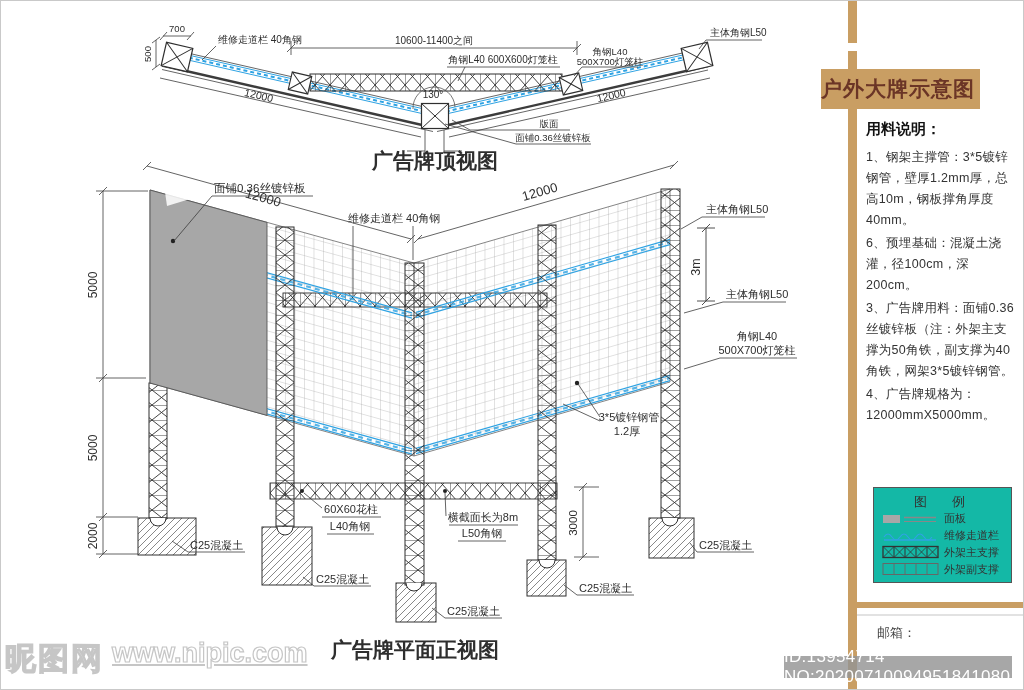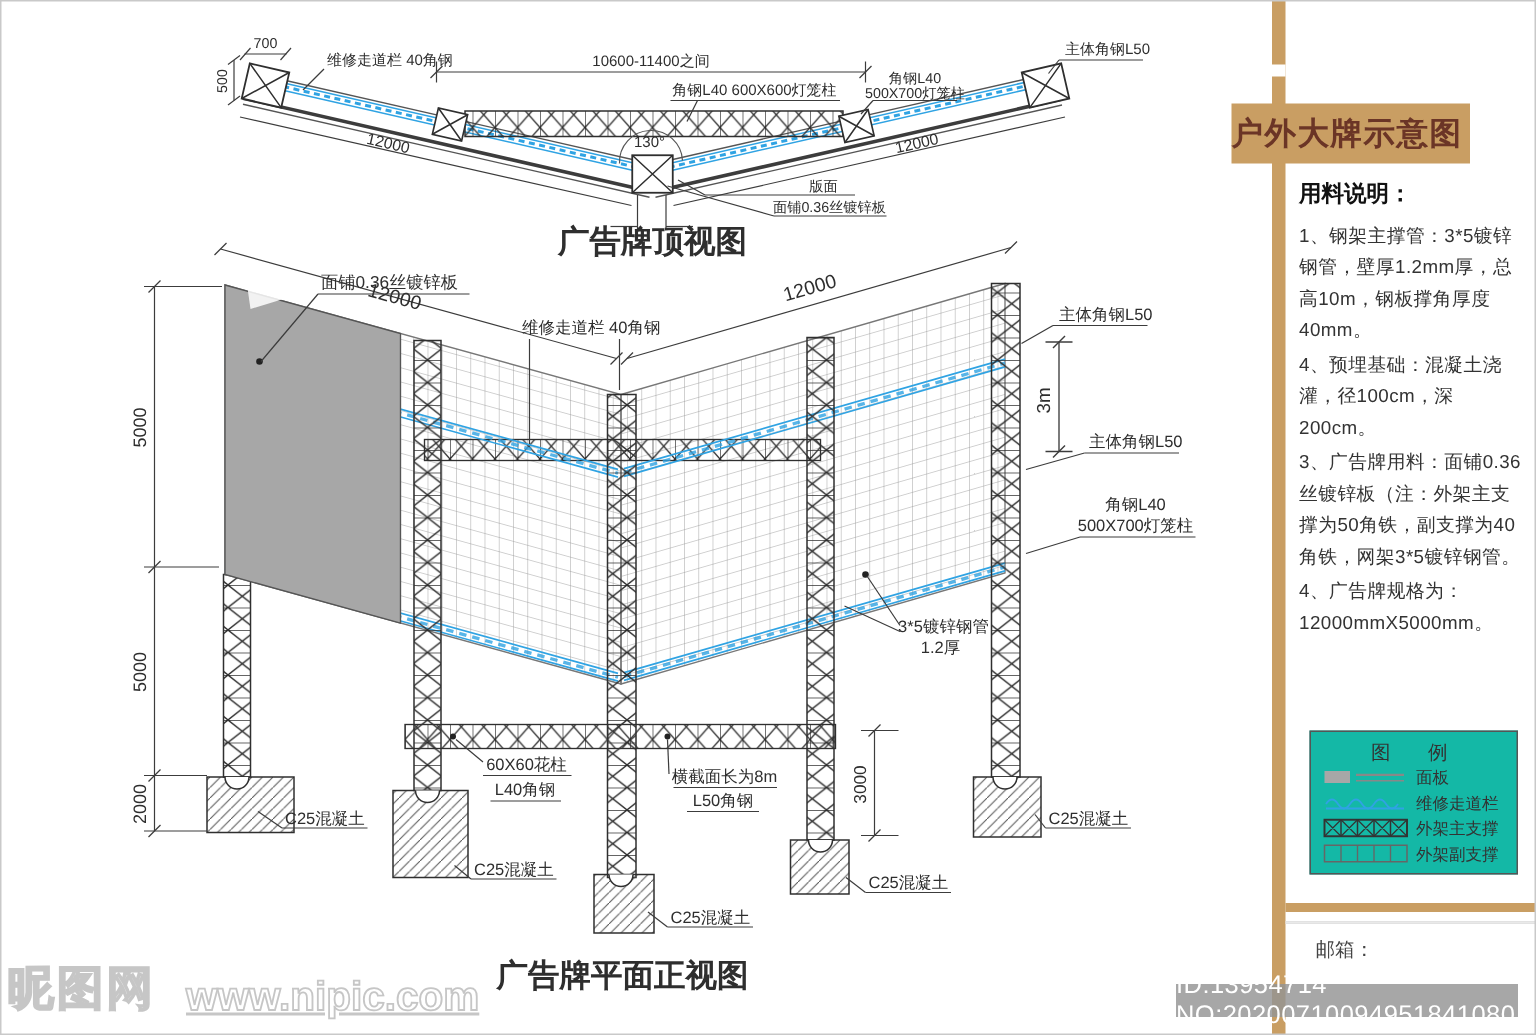--- a/index.html
+++ b/index.html
@@ -21,21 +21,21 @@
   .legend-row{display:flex;height:17px;padding:0 4px 0 8px;}
   .legend-row .sym{width:62px;flex:none;}
   .legend-row .lab{font-size:11px;color:#333;white-space:nowrap;}
   .tan-bar2{position:absolute;left:857px;top:602px;width:167px;height:6px;background:#c99e63;}
   .contact{position:absolute;left:857px;top:614px;width:167px;font-size:13px;color:#444;}
   .contact .row{padding:8px 0 4px 20px;}
   .contact .sep{border-top:1px solid #e2e2e2;}
   .id-bar{position:absolute;left:784px;top:656px;width:228px;height:22px;background:rgba(148,148,148,.82);
           color:#fff;font-size:17px;display:flex;align-items:center;justify-content:center;z-index:60;
           letter-spacing:.3px;}
-  .watermark{position:absolute;left:5px;top:638px;display:flex;align-items:flex-end;gap:20px;z-index:55;}
+  .watermark{position:absolute;left:5px;top:638px;display:flex;align-items:flex-start;gap:8px;z-index:55;}
   .wm-cn{font-size:31px;font-weight:bold;color:#fff;-webkit-text-stroke:1.3px #c6c6c6;letter-spacing:2px;}
   .wm-url{font-size:27px;font-weight:bold;color:#fff;text-decoration:underline;-webkit-text-stroke:1.2px #c6c6c6;}
 </style>
 </head>
 <body>
 
 <div class="frame"></div>
 
 <svg width="845" height="690" viewBox="0 0 845 690" style="position:absolute;left:0;top:0;">
   <defs>
@@ -329,21 +329,21 @@
 <div class="tan-strip"></div>
 <div class="tan-strip-gap"></div>
 
 <div class="banner">
   <span>户外大牌示意图</span>
 </div>
 
 <div class="materials">
   <div class="materials-heading">用料说明：</div>
   <p>1、钢架主撑管：3*5镀锌钢管，壁厚1.2mm厚，总高10m，钢板撑角厚度40mm。</p>
-  <p>4、预埋基础：混凝土浇灌，径100cm，深200cm。</p>
+  <p>6、预埋基础：混凝土浇灌，径100cm，深200cm。</p>
   <p>3、广告牌用料：面铺0.36丝镀锌板（注：外架主支撑为50角铁，副支撑为40角铁，网架3*5镀锌钢管。</p>
   <p>4、广告牌规格为：12000mmX5000mm。</p>
 </div>
 
 <div class="legend-box">
   <div class="legend-title">图　例</div>
   <div class="legend-row">
     <span class="sym">
       <svg width="58" height="12">
           <rect x="1" y="2" width="17" height="8" fill="#a7a7a7"></rect>

